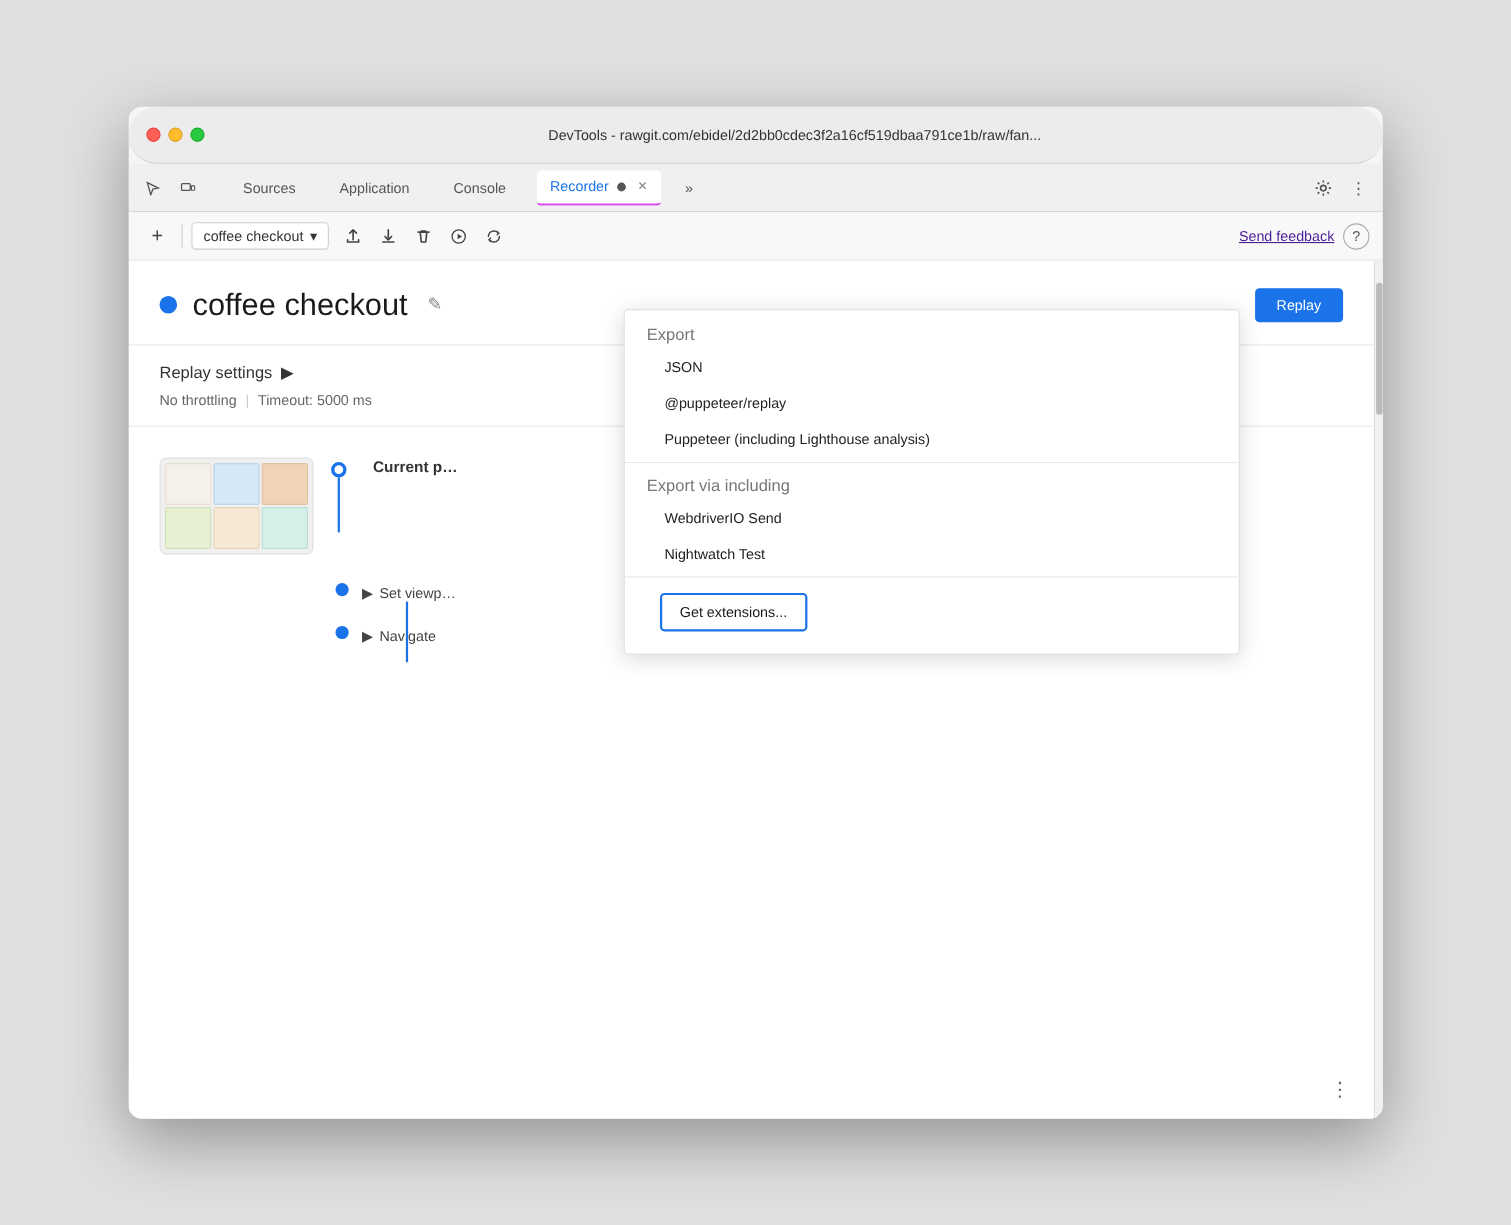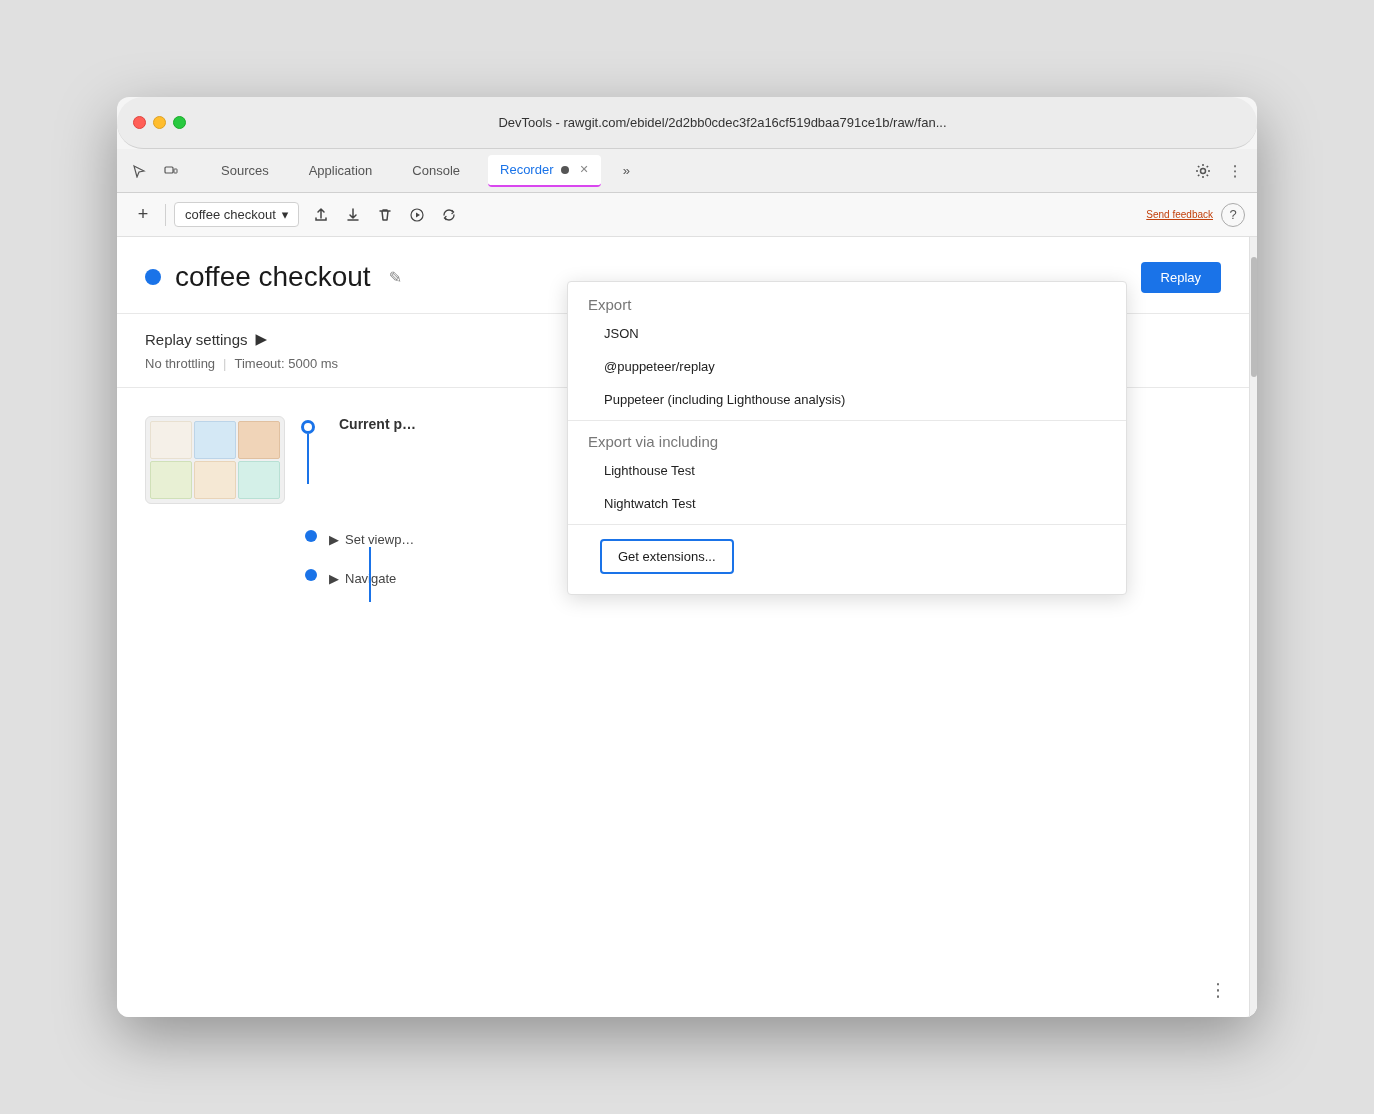--- a/index.html
+++ b/index.html
@@ -176,22 +176,22 @@
       color: #444;
       font-size: 16px;
     }
     .toolbar-right {
       margin-left: auto;
       display: flex;
       align-items: center;
       gap: 8px;
     }
     .send-feedback-link {
-      font-size: 10px;
-      color: #c2410c;
+      font-size: 13px;
+      color: #4c1d95;
       text-decoration: underline;
       cursor: pointer;
     }
     .help-btn {
       width: 24px;
       height: 24px;
       border-radius: 50%;
       border: 1px solid #aaa;
       display: flex;
       align-items: center;
@@ -606,21 +606,21 @@
 
     <div class="dropdown-overlay">
       <div class="dropdown-menu">
         <div class="menu-section-label">Export</div>
         <div class="menu-item">JSON</div>
         <div class="menu-item">@puppeteer/replay</div>
         <div class="menu-item">Puppeteer (including Lighthouse analysis)</div>
 
         <div class="menu-divider"></div>
         <div class="menu-section-label">Export via including</div>
-        <div class="menu-item">Lighthouse Test</div>
+        <div class="menu-item">WebdriverIO Send</div>
         <div class="menu-item">Nightwatch Test</div>
 
         <div class="menu-divider"></div>
         <div style="padding: 4px 16px 8px;">
           <div class="get-extensions-btn">Get extensions...</div>
         </div>
       </div>
     </div>
   </div>
 </div>

